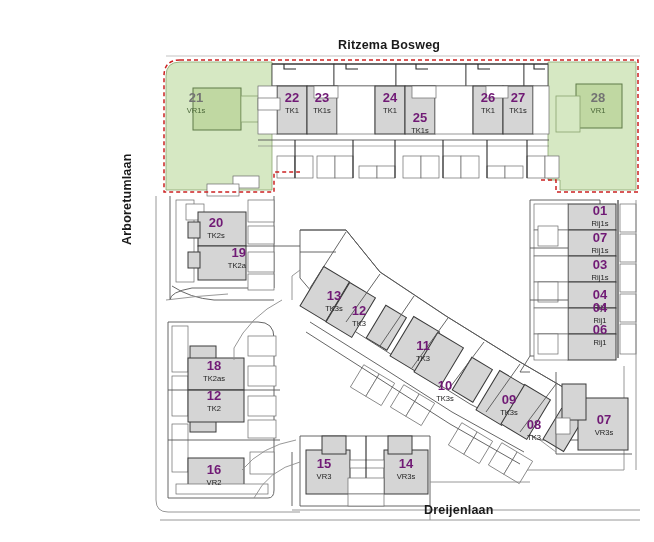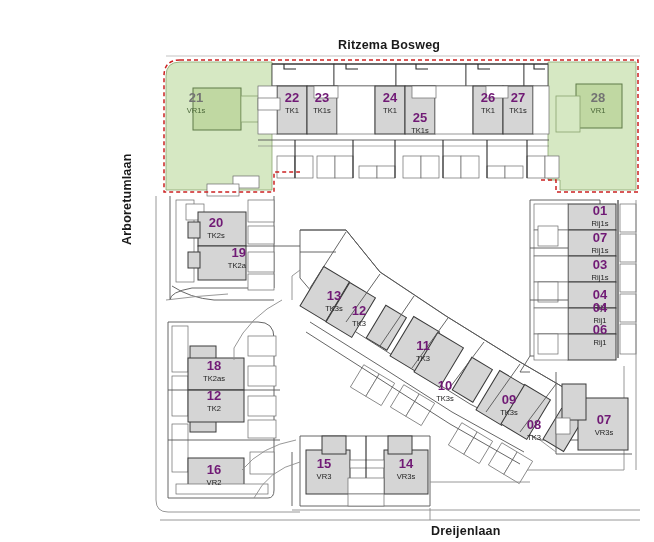--- a/index.html
+++ b/index.html
@@ -30,21 +30,21 @@
   .street-label {
     position: absolute;
     font-family: "Liberation Sans", sans-serif;
     font-weight: bold;
     font-size: 12.5px;
     color: #1a1a1a;
     letter-spacing: 0.2px;
     white-space: nowrap;
   }
   #street-top { left: 307px; top: 38px; padding-left: 31px; }
-  #street-bottom { left: 424px; top: 524px; margin-left: 7px; }
+  #street-bottom { left: 424px; top: 503px; }
   #street-left {
     left: 120px;
     top: 245px;
     transform: rotate(-90deg);
     transform-origin: left top;
   }
   
   .unit-label {
     position: absolute;
     text-align: center;

